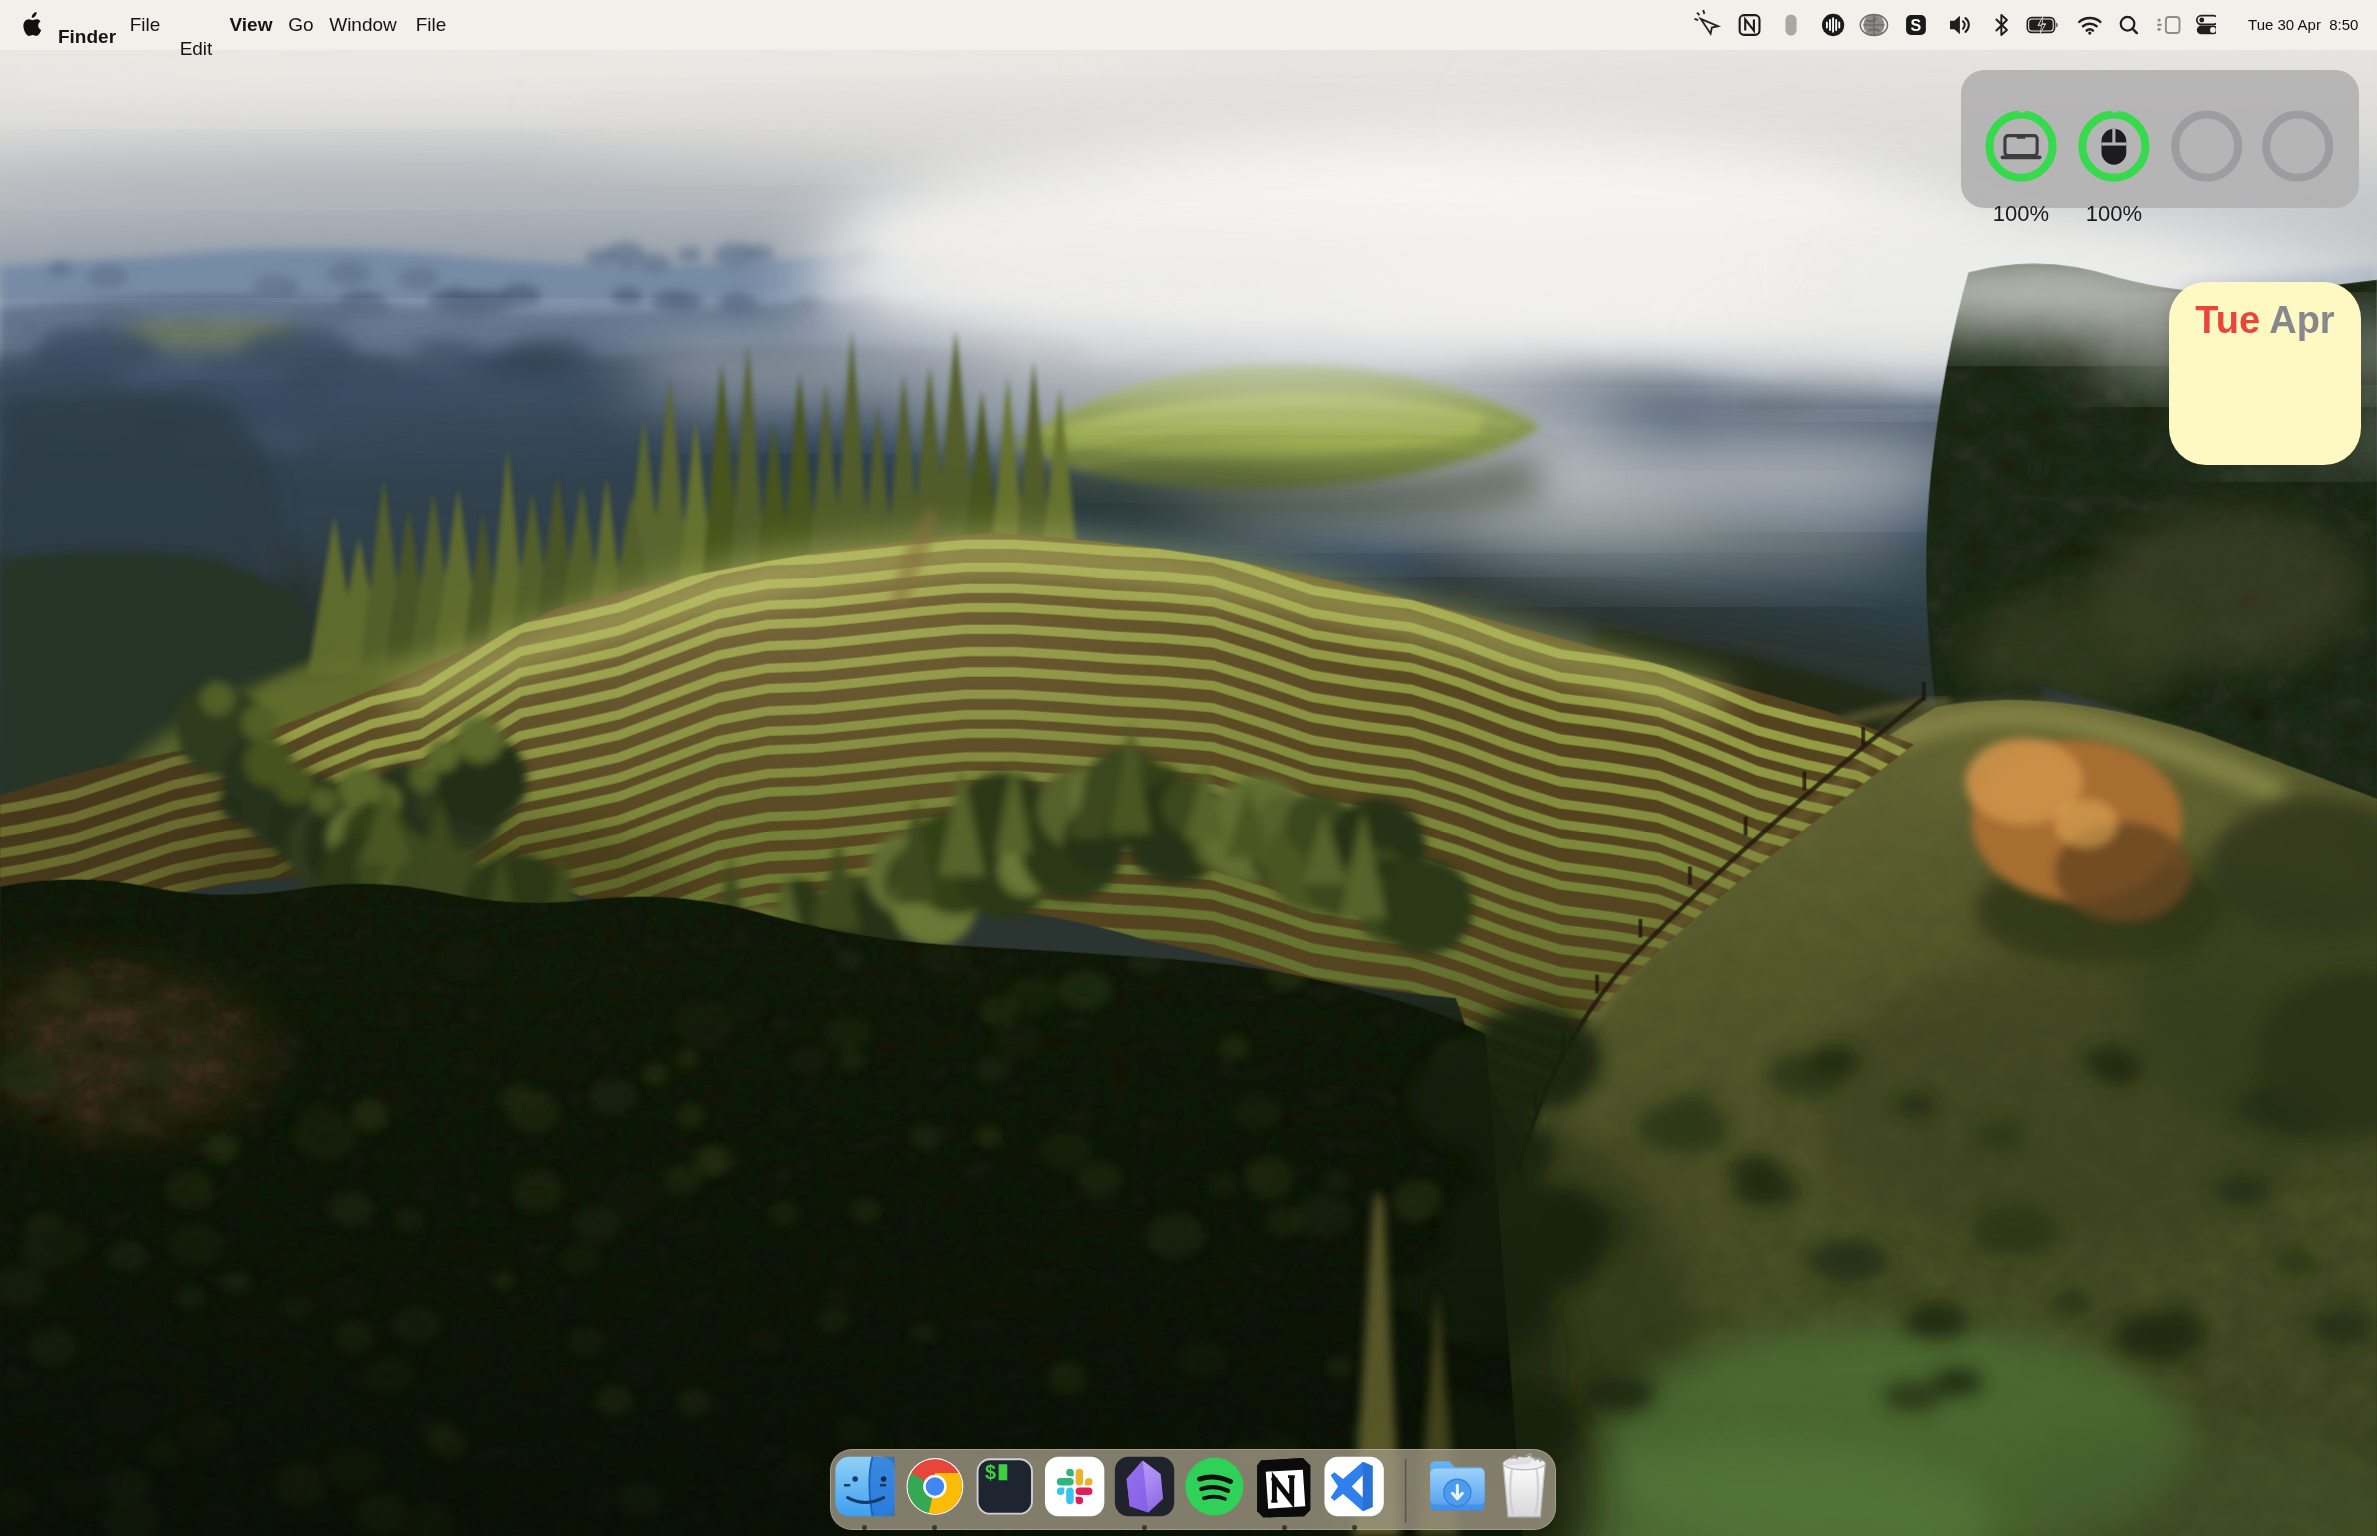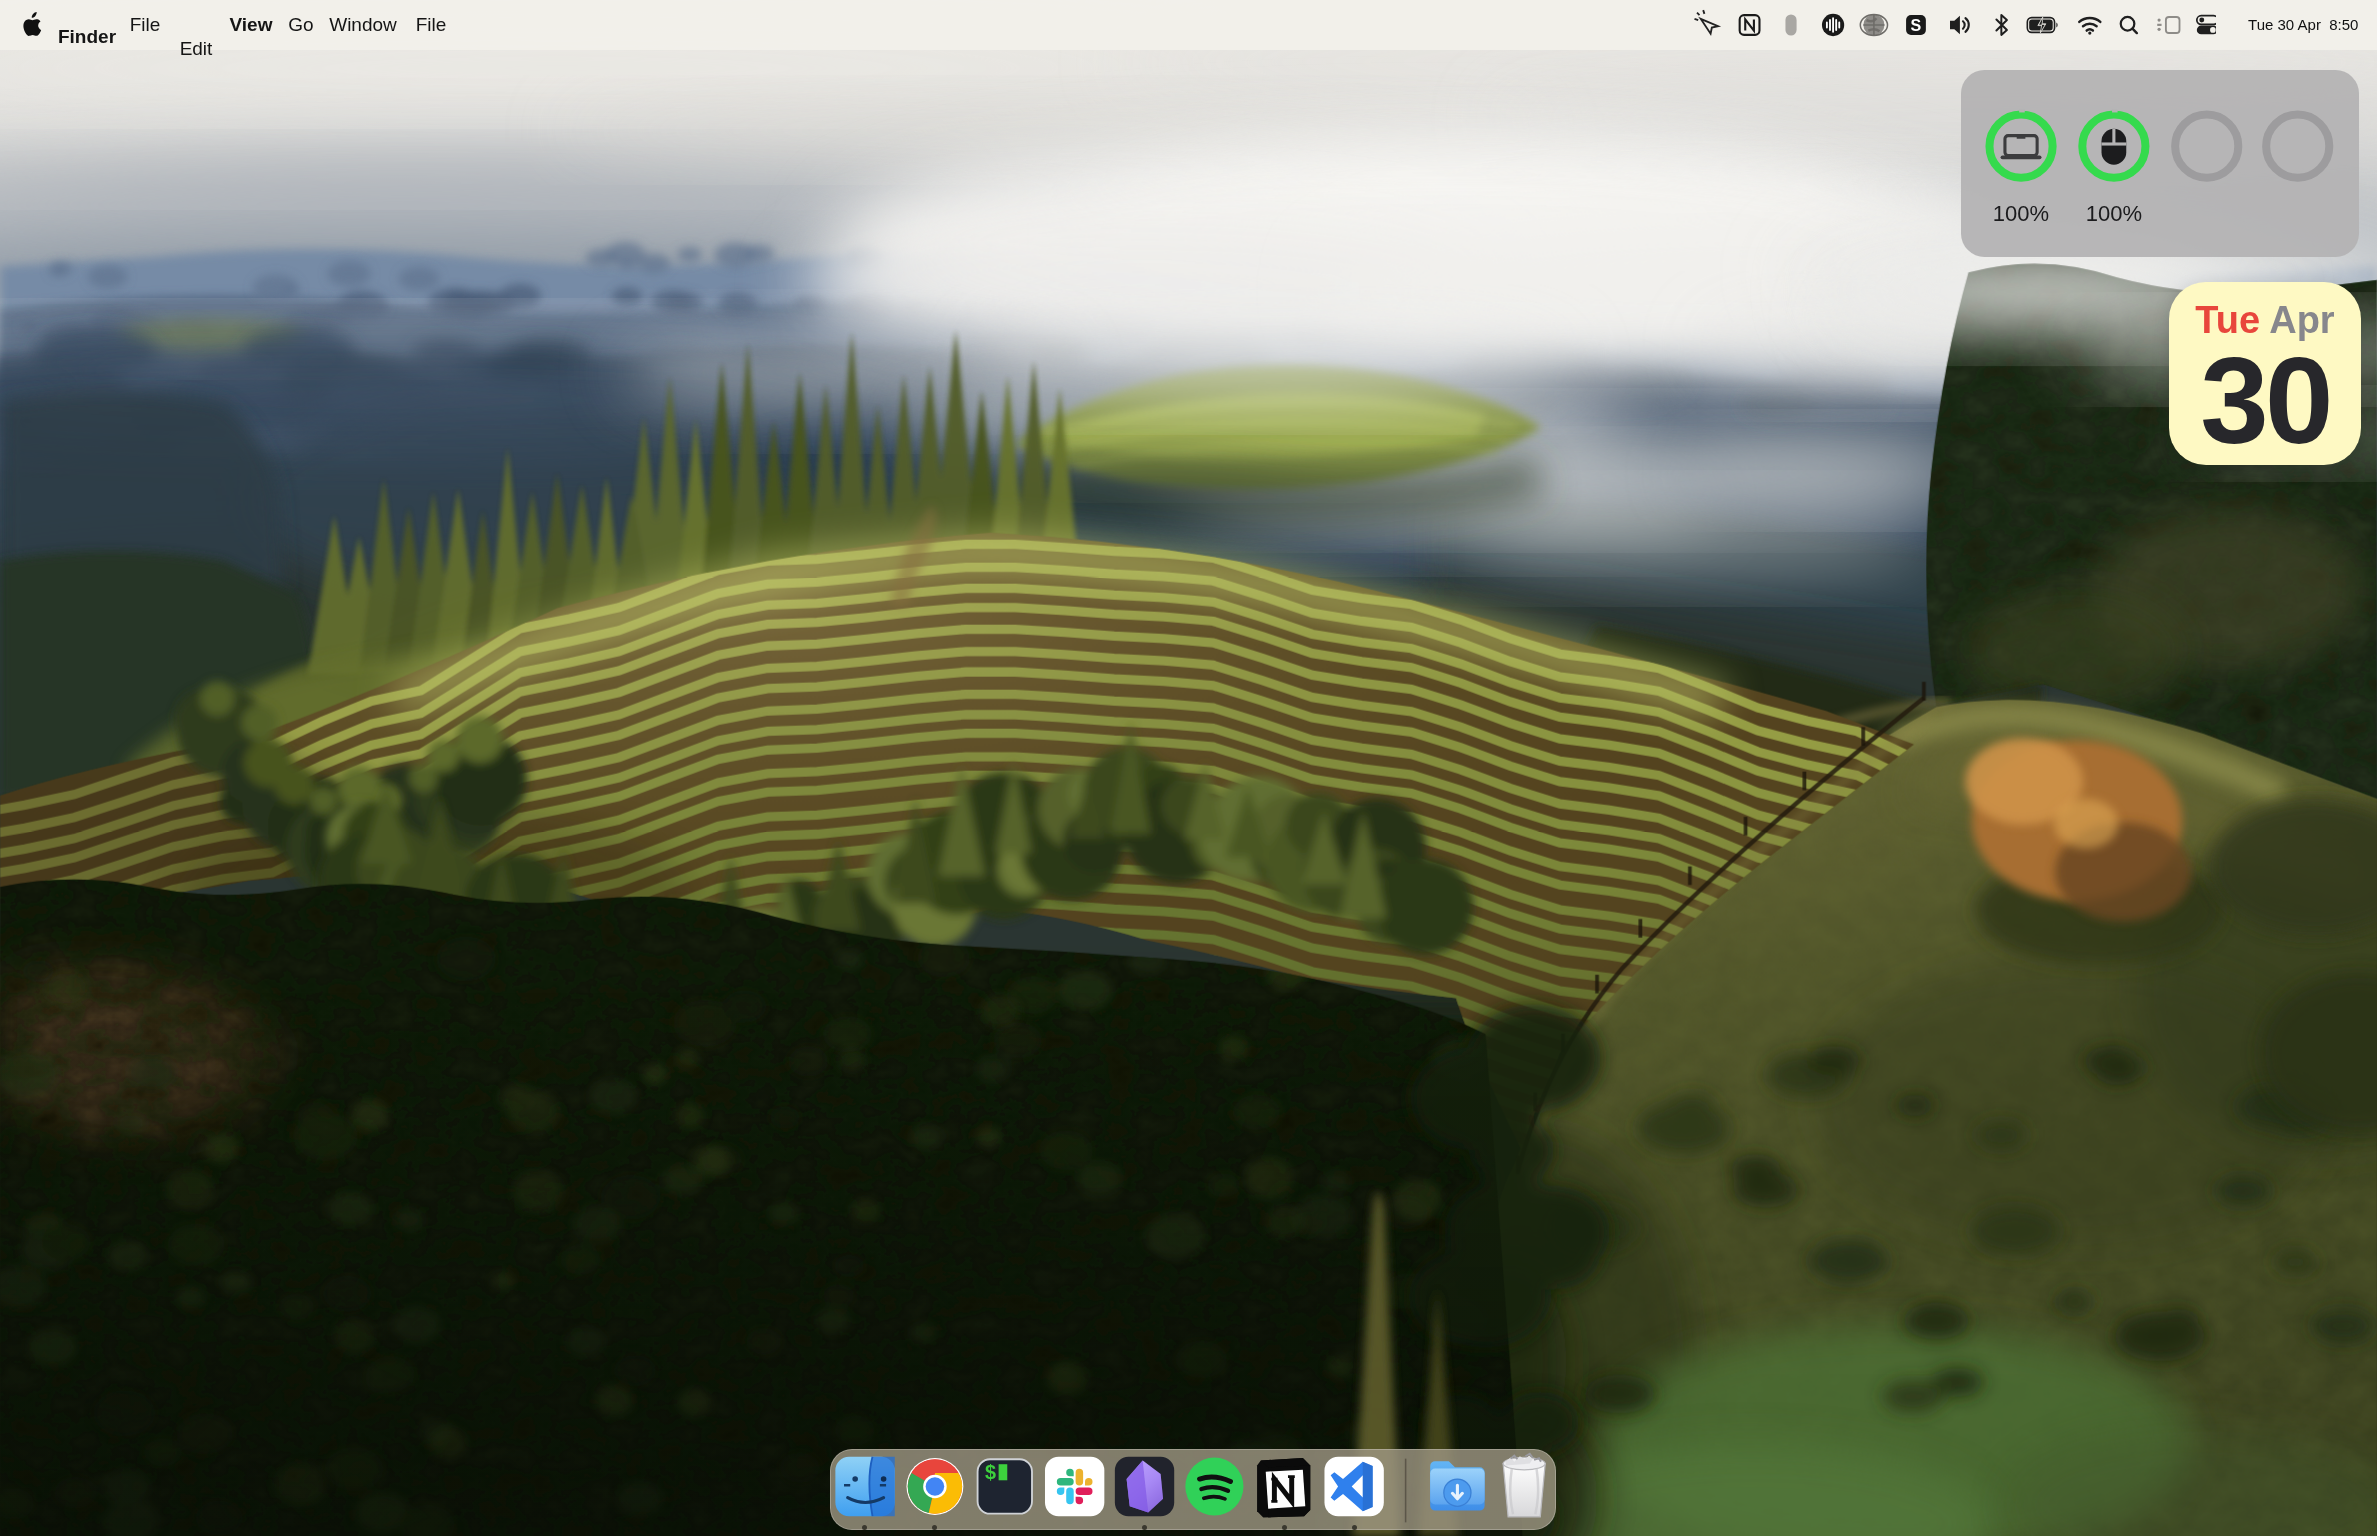--- a/index.html
+++ b/index.html
@@ -2,21 +2,21 @@
 <html style="font-size:10px"><head>
 <meta charset="utf-8">
 <style>
   html,body{margin:0;padding:0;width:2377px;height:1537px;overflow:hidden;background:#1b2416;}
   *{box-sizing:border-box;font-family:"Liberation Sans",sans-serif;}
   #wall{position:absolute;left:0;top:0;width:2377px;height:1537px;}
   
   #menubar{position:absolute;left:0;top:0;width:2377px;height:50px;background:rgba(242,240,234,0.97);}
   .mi{position:absolute;top:0;height:50px;line-height:50px;font-size:19px;color:#151515;transform:translateX(-50%);}
   
-  #batw{position:absolute;left:1961px;top:70px;width:398px;height:187px;border-radius:23.5px;background:rgba(180,179,180,0.94);}
+  #batw{position:absolute;left:1961px;top:70px;width:398px;height:138px;border-radius:23.5px;background:rgba(180,179,180,0.94);}
   .pct{position:absolute;top:131px;width:74px;text-align:center;font-size:22px;color:#1b1b1d;}
   
   #calw{position:absolute;left:2169px;top:282px;width:192px;height:183px;border-radius:37px;background:#fef9c3;box-shadow:0 6.2px 18.6px rgba(0,0,0,0.18);}
   #calw .dow{position:absolute;top:17.3px;width:100%;text-align:center;font-size:38px;font-weight:bold;letter-spacing:0px;}
   #calw .day{position:absolute;top:48px;width:100%;text-align:center;font-size:123px;font-weight:bold;color:#27272b;letter-spacing:-3.7px;}
   
   #dock{position:absolute;left:830px;top:1449px;width:726px;height:81px;border-radius:22px;background:rgba(160,152,132,0.80);border:0.6px solid rgba(255,255,255,0.25);}
   .ddot{position:absolute;top:75px;width:5px;height:5px;border-radius:2.5px;background:#3a382f;}
 </style>
 </head>
@@ -863,21 +863,20 @@
     </g>
 
     <circle cx="397" cy="123" r="51" fill="none" stroke="#9d9c9e" stroke-width="13"></circle>
     <circle cx="544" cy="123" r="51" fill="none" stroke="#9d9c9e" stroke-width="13"></circle>
   </svg>
   <div class="pct" style="left:23px;">100%</div>
   <div class="pct" style="left:116px;">100%</div>
 </div>
 <div id="calw">
   <div class="dow"><span style="color:#e8463c">Tue</span> <span style="color:#87878c">Apr</span></div>
-  <div class="day">30</div>
 </div>
 <div id="dock">
   <svg style="position:absolute;left:0;top:0" width="726" height="81" viewBox="0 0 1172 131">
     <defs>
       <linearGradient id="fold" x1="0" y1="0" x2="0" y2="1">
         <stop offset="0" stop-color="#63b5f5"></stop>
           <stop offset="1" stop-color="#3f8ee8"></stop>
       </linearGradient>
       <linearGradient id="fold2" x1="0" y1="0" x2="0" y2="1">
         <stop offset="0" stop-color="#9bd2fa"></stop>

